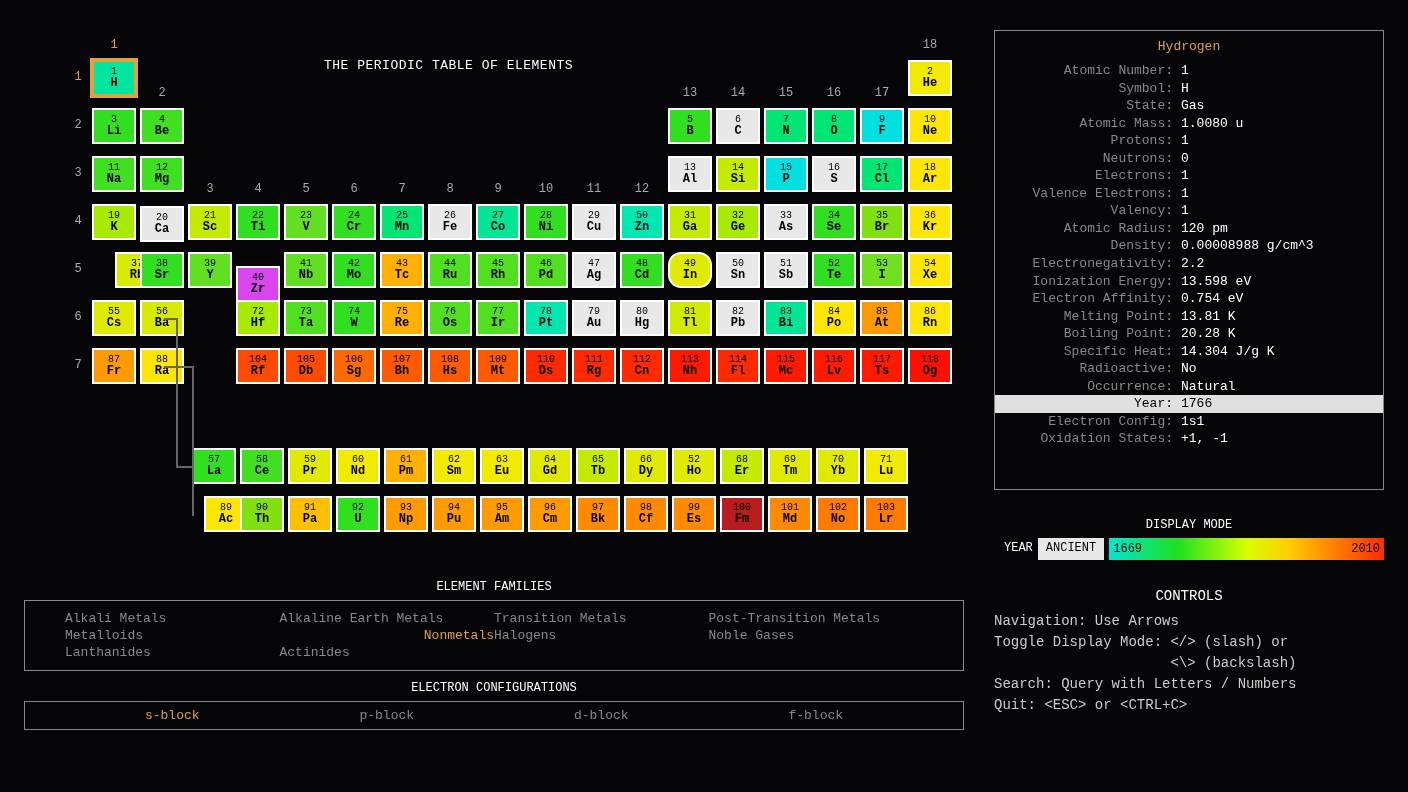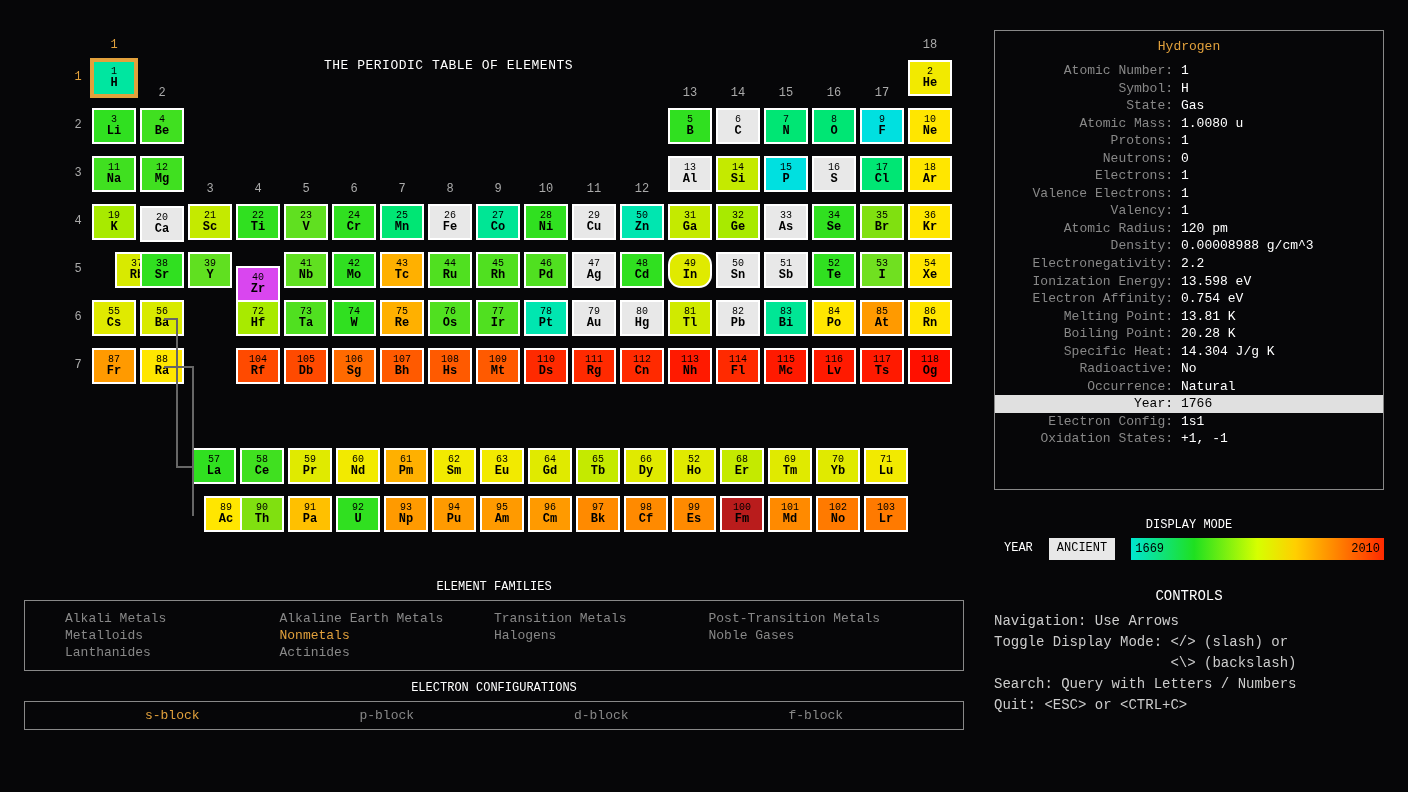--- a/index.html
+++ b/index.html
@@ -114,35 +114,35 @@
   }
   .fam-box {
     border: 1px solid #888;
     padding: 10px 40px;
     display: grid;
     grid-template-columns: repeat(4, 1fr);
     row-gap: 2px;
     color: #888;
     font-size: 13px;
   }
-  .fam-box .active { color: #e2a13c; }
+  .fam-box .active { color: #e2a13c; text-align: right; }
   .conf-box {
     border: 1px solid #888;
     padding: 6px 40px;
     display: grid;
     grid-template-columns: repeat(4, 1fr);
     text-align: center;
     color: #888;
   }
   .conf-box .active { color: #e2a13c; }
   
   .disp-row {
     display: flex;
     align-items: stretch;
-    gap: 16px;
+    gap: 5px;
     height: 22px;
   }
   .disp-label {
     color: #fff;
     padding-top: 3px;
     font-size: 12px;
     padding-left: 10px;
   }
   .disp-ancient {
     background: #e8e8e8;

